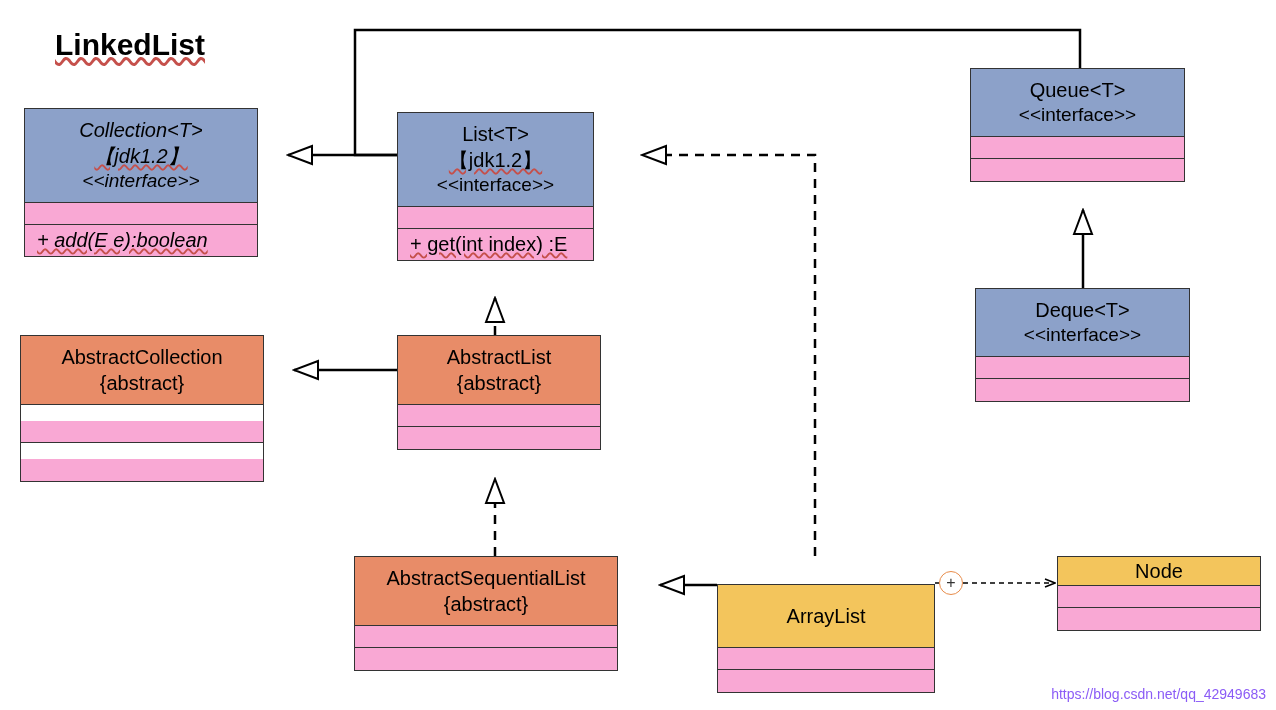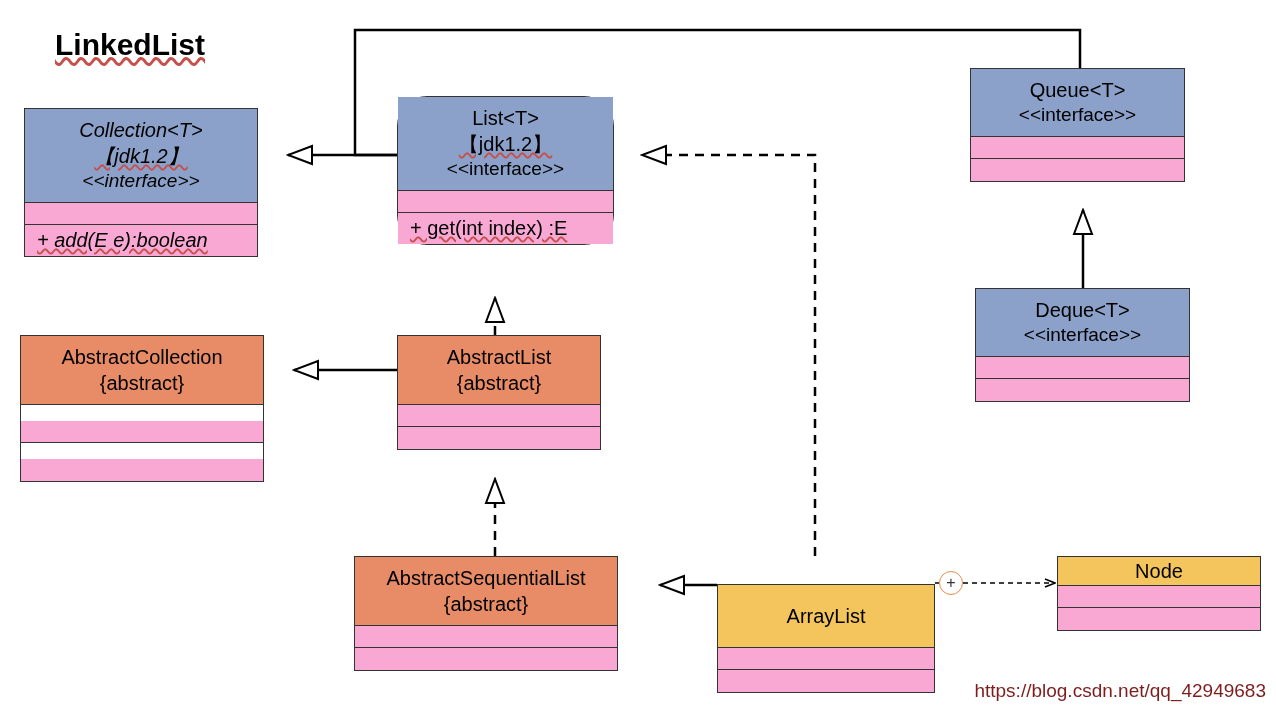--- a/index.html
+++ b/index.html
@@ -44,41 +44,41 @@
   }
   .uml-section:last-child { border-bottom: none; }
   .interface .uml-header { background: #8ca1c9; }
   .abstract  .uml-header { background: #e88c68; }
   .concrete  .uml-header { background: #f3c55c; }
   .wavy { text-decoration: underline; text-decoration-style: wavy; text-decoration-color: #c5504b; }
   .stereo { font-size: 19px; }
   svg.lines { position:absolute; left:0; top:0; width:1276px; height:710px; pointer-events:none; }
   .watermark {
     position:absolute; right:10px; bottom:8px;
-    font-size:19px; color:#7f1d1d;
+    font-size:14px; color:#8b5cf6;
   }
 </style>
 </head>
 <body>
 
 <div class="title">LinkedList</div>
 
 <div class="uml-box interface" style="left:24px; top:108px; width:234px;font-style:italic;">
   <div class="uml-header">
     <div>Collection&lt;T&gt;</div>
     <div class="wavy">【jdk1.2】</div>
     <div class="stereo">&lt;&lt;interface&gt;&gt;</div>
   </div>
   <div class="uml-section"></div>
   <div class="uml-section">
     <span class="wavy">+ add(E e):boolean</span>
   </div>
 </div>
 
-<div class="uml-box interface" style="left:397px; top:96px; width:217px;border-radius:30px;">
+<div class="uml-box interface" style="left:397px; top:112px; width:197px;">
   <div class="uml-header">
     <div>List&lt;T&gt;</div>
     <div class="wavy">【jdk1.2】</div>
     <div class="stereo">&lt;&lt;interface&gt;&gt;</div>
   </div>
   <div class="uml-section"></div>
   <div class="uml-section">
     <span class="wavy">+ get(int index) :E</span>
   </div>
 </div>

